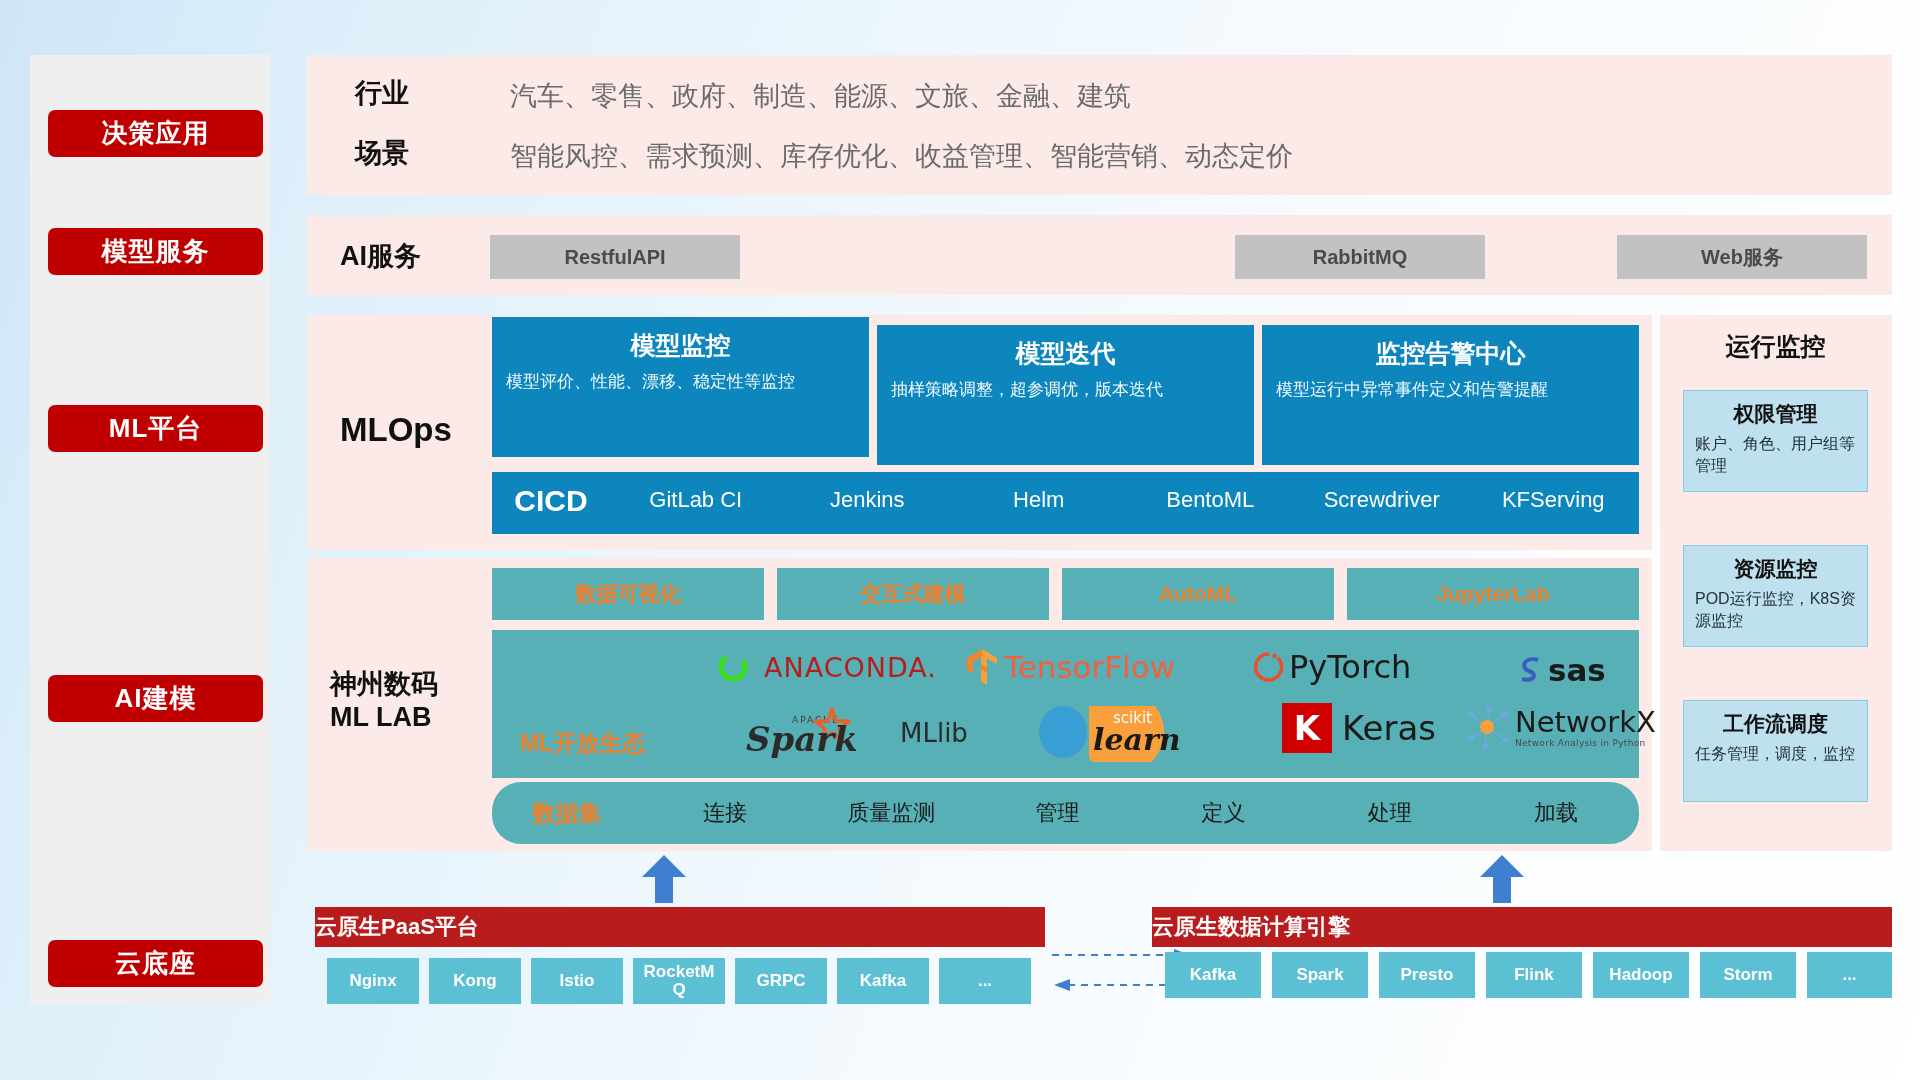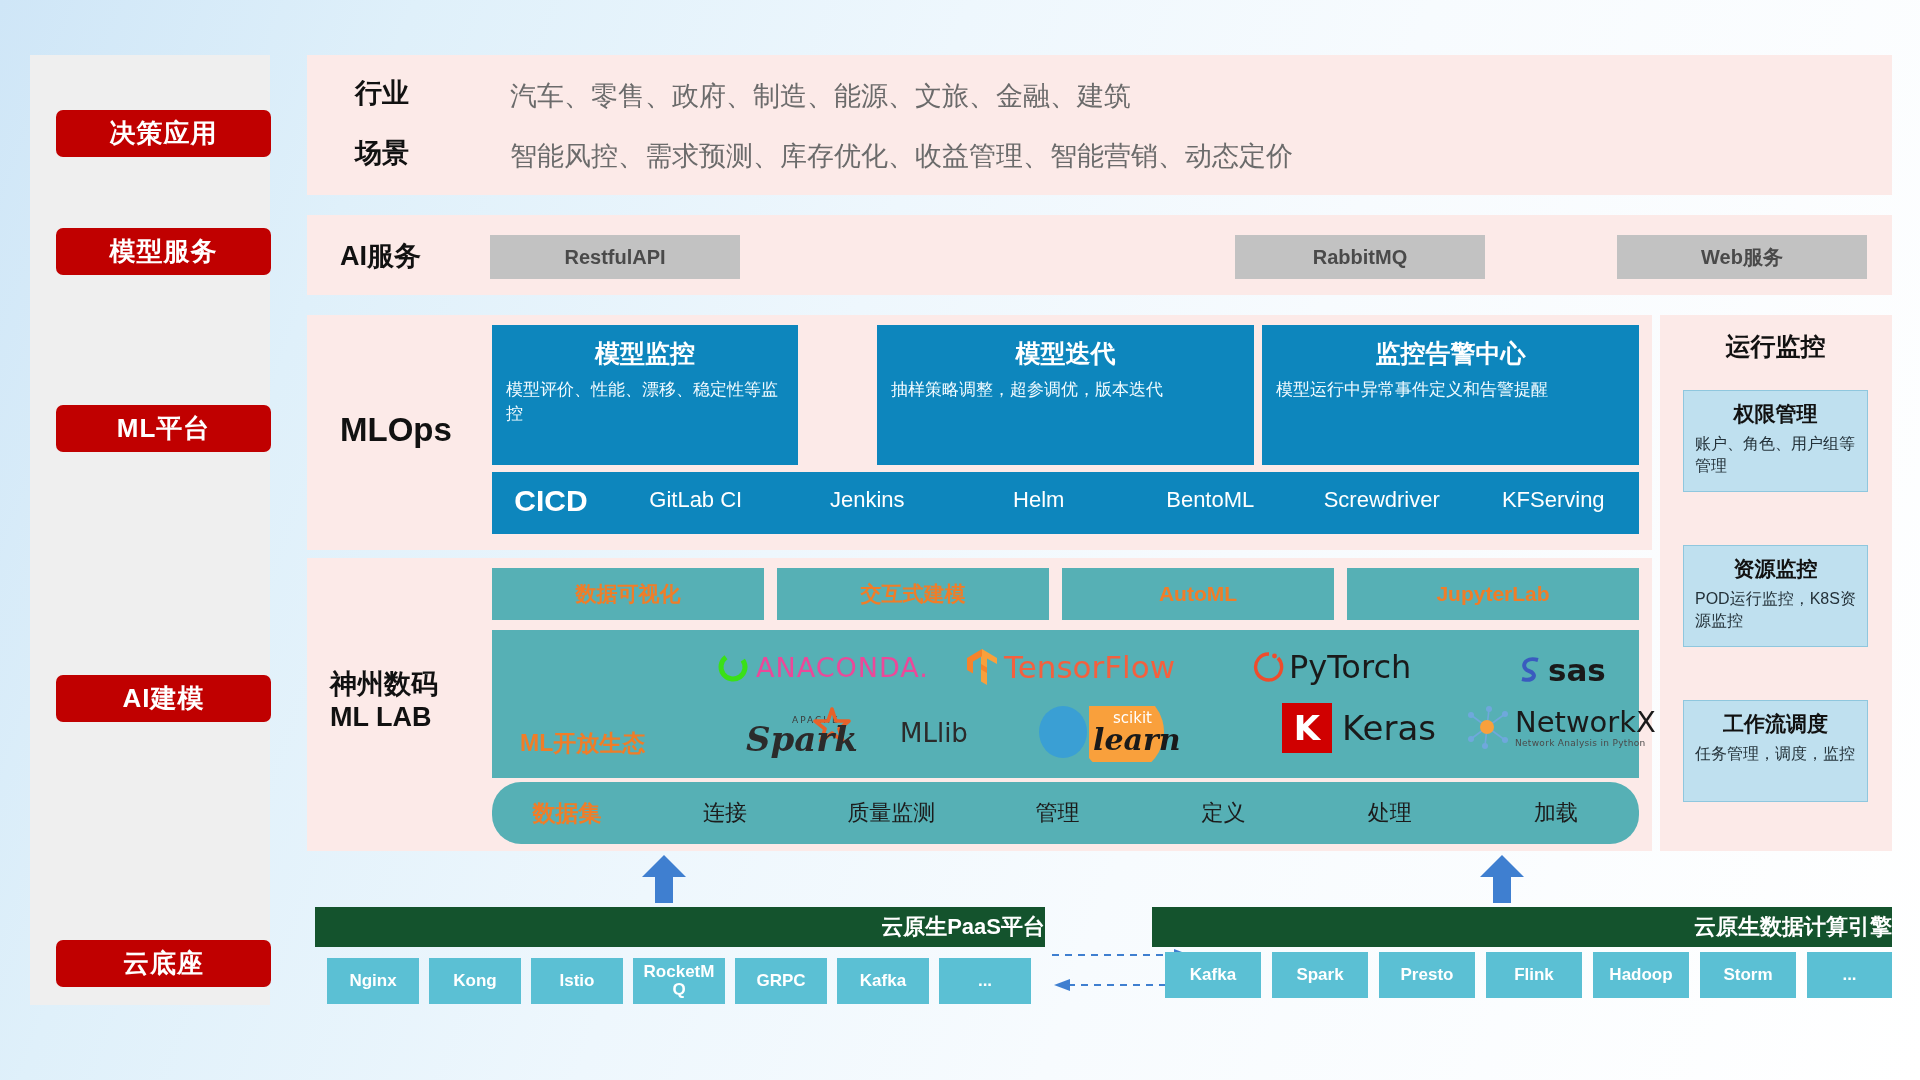--- a/index.html
+++ b/index.html
@@ -10,21 +10,21 @@
     overflow:hidden;
   }
   .canvas{position:relative;width:1920px;height:1080px;}
 
   
   .rail{
     position:absolute;left:30px;top:55px;width:240px;height:950px;
     background:#efefef;
   }
   .rail-pill{
-    position:absolute;left:56px;width:215px;height:47px;
+    position:absolute;left:48px;width:215px;height:47px;
     background:#c00000;border-radius:7px;
     color:#fff;font-size:26px;font-weight:bold;
     display:flex;align-items:center;justify-content:center;
     letter-spacing:1px;
   }
 
   
   .panel{position:absolute;background:#fceae8;}
 
   .row-label{
@@ -88,23 +88,23 @@
   }
   .mon-card h4{
     margin:9px 0 5px 0;text-align:center;font-size:21px;color:#111;font-weight:bold;
   }
   .mon-card p{
     margin:0;padding:0 11px 10px 11px;font-size:16px;line-height:1.38;color:#24323a;
   }
 
   
   .cloudbar{
-    position:absolute;background:#14532d;color:#fff;
+    position:absolute;background:#b91c1c;color:#fff;
     font-size:22px;font-weight:bold;
-    display:flex;align-items:center;justify-content:flex-end;height:40px;
+    display:flex;align-items:center;justify-content:flex-start;height:40px;
   }
   .cbox{
     position:absolute;background:#5bc0d4;color:#fff;
     font-size:17px;font-weight:bold;
     display:flex;align-items:center;justify-content:center;
     height:46px;line-height:1.05;text-align:center;
   }
 
   
   .logo{position:absolute;display:flex;align-items:center;}
@@ -146,21 +146,21 @@
   <div class="chip-grey" style="left:1235px;top:235px;width:250px;">
       <span>RabbitMQ</span>
     </div>
   <div class="chip-grey" style="left:1617px;top:235px;width:250px;">
       <span>Web服务</span>
     </div>
 
   <div class="panel" style="left:307px;top:315px;width:1345px;height:235px;"></div>
   <div class="row-label" style="left:340px;top:410px;font-size:33px;">MLOps</div>
 
-  <div class="blue" style="left:492px;top:325px;width:306px;height:140px;">
+  <div class="blue" style="left:492px;top:317px;width:377px;height:140px;">
     <div class="blue-title">模型监控</div>
     <div class="blue-desc">模型评价、性能、漂移、稳定性等监控</div>
   </div>
   <div class="blue" style="left:877px;top:325px;width:377px;height:140px;">
     <div class="blue-title">模型迭代</div>
     <div class="blue-desc">抽样策略调整，超参调优，版本迭代</div>
   </div>
   <div class="blue" style="left:1262px;top:325px;width:377px;height:140px;">
     <div class="blue-title">监控告警中心</div>
     <div class="blue-desc">模型运行中异常事件定义和告警提醒</div>
@@ -195,21 +195,21 @@
       <span>JupyterLab</span>
     </div>
 
   <div class="teal" style="left:492px;top:630px;width:1147px;height:148px;"></div>
   <div style="position:absolute;left:520px;top:690px;margin-top:38px;" class="teal-left">ML开放生态</div>
 
   <div class="logo" style="left:716px;top:650px;">
     <svg width="34" height="34" viewBox="0 0 34 34">
       <circle cx="17" cy="17" r="12" fill="none" stroke="#3ae017" stroke-width="5" stroke-dasharray="56 20" transform="rotate(-35 17 17)"></circle>
     </svg>
-    <span class="ltxt" style="color:#ec4899;font-size:27px;letter-spacing:1px;margin-left:6px;">ANACONDA.</span>
+    <span class="ltxt" style="color:#b91c1c;font-size:27px;letter-spacing:1px;margin-left:14px;">ANACONDA.</span>
   </div>
 
   <div class="logo" style="left:965px;top:647px;">
     <svg width="34" height="40" viewBox="0 0 34 40">
       <polygon points="17,2 32,11 32,17 22,11.5 22,38 16,34.5 16,8" fill="#f9a03c"></polygon>
       <polygon points="17,2 2,11 2,23 8,26.5 8,14.5 17,9.3" fill="#f6832b"></polygon>
       <polygon points="16,17 22,20.5 22,26 16,22.5" fill="#f6832b"></polygon>
     </svg>
     <span class="ltxt" style="color:#f4603e;font-size:31px;margin-left:5px;">TensorFlow</span>
   </div>

